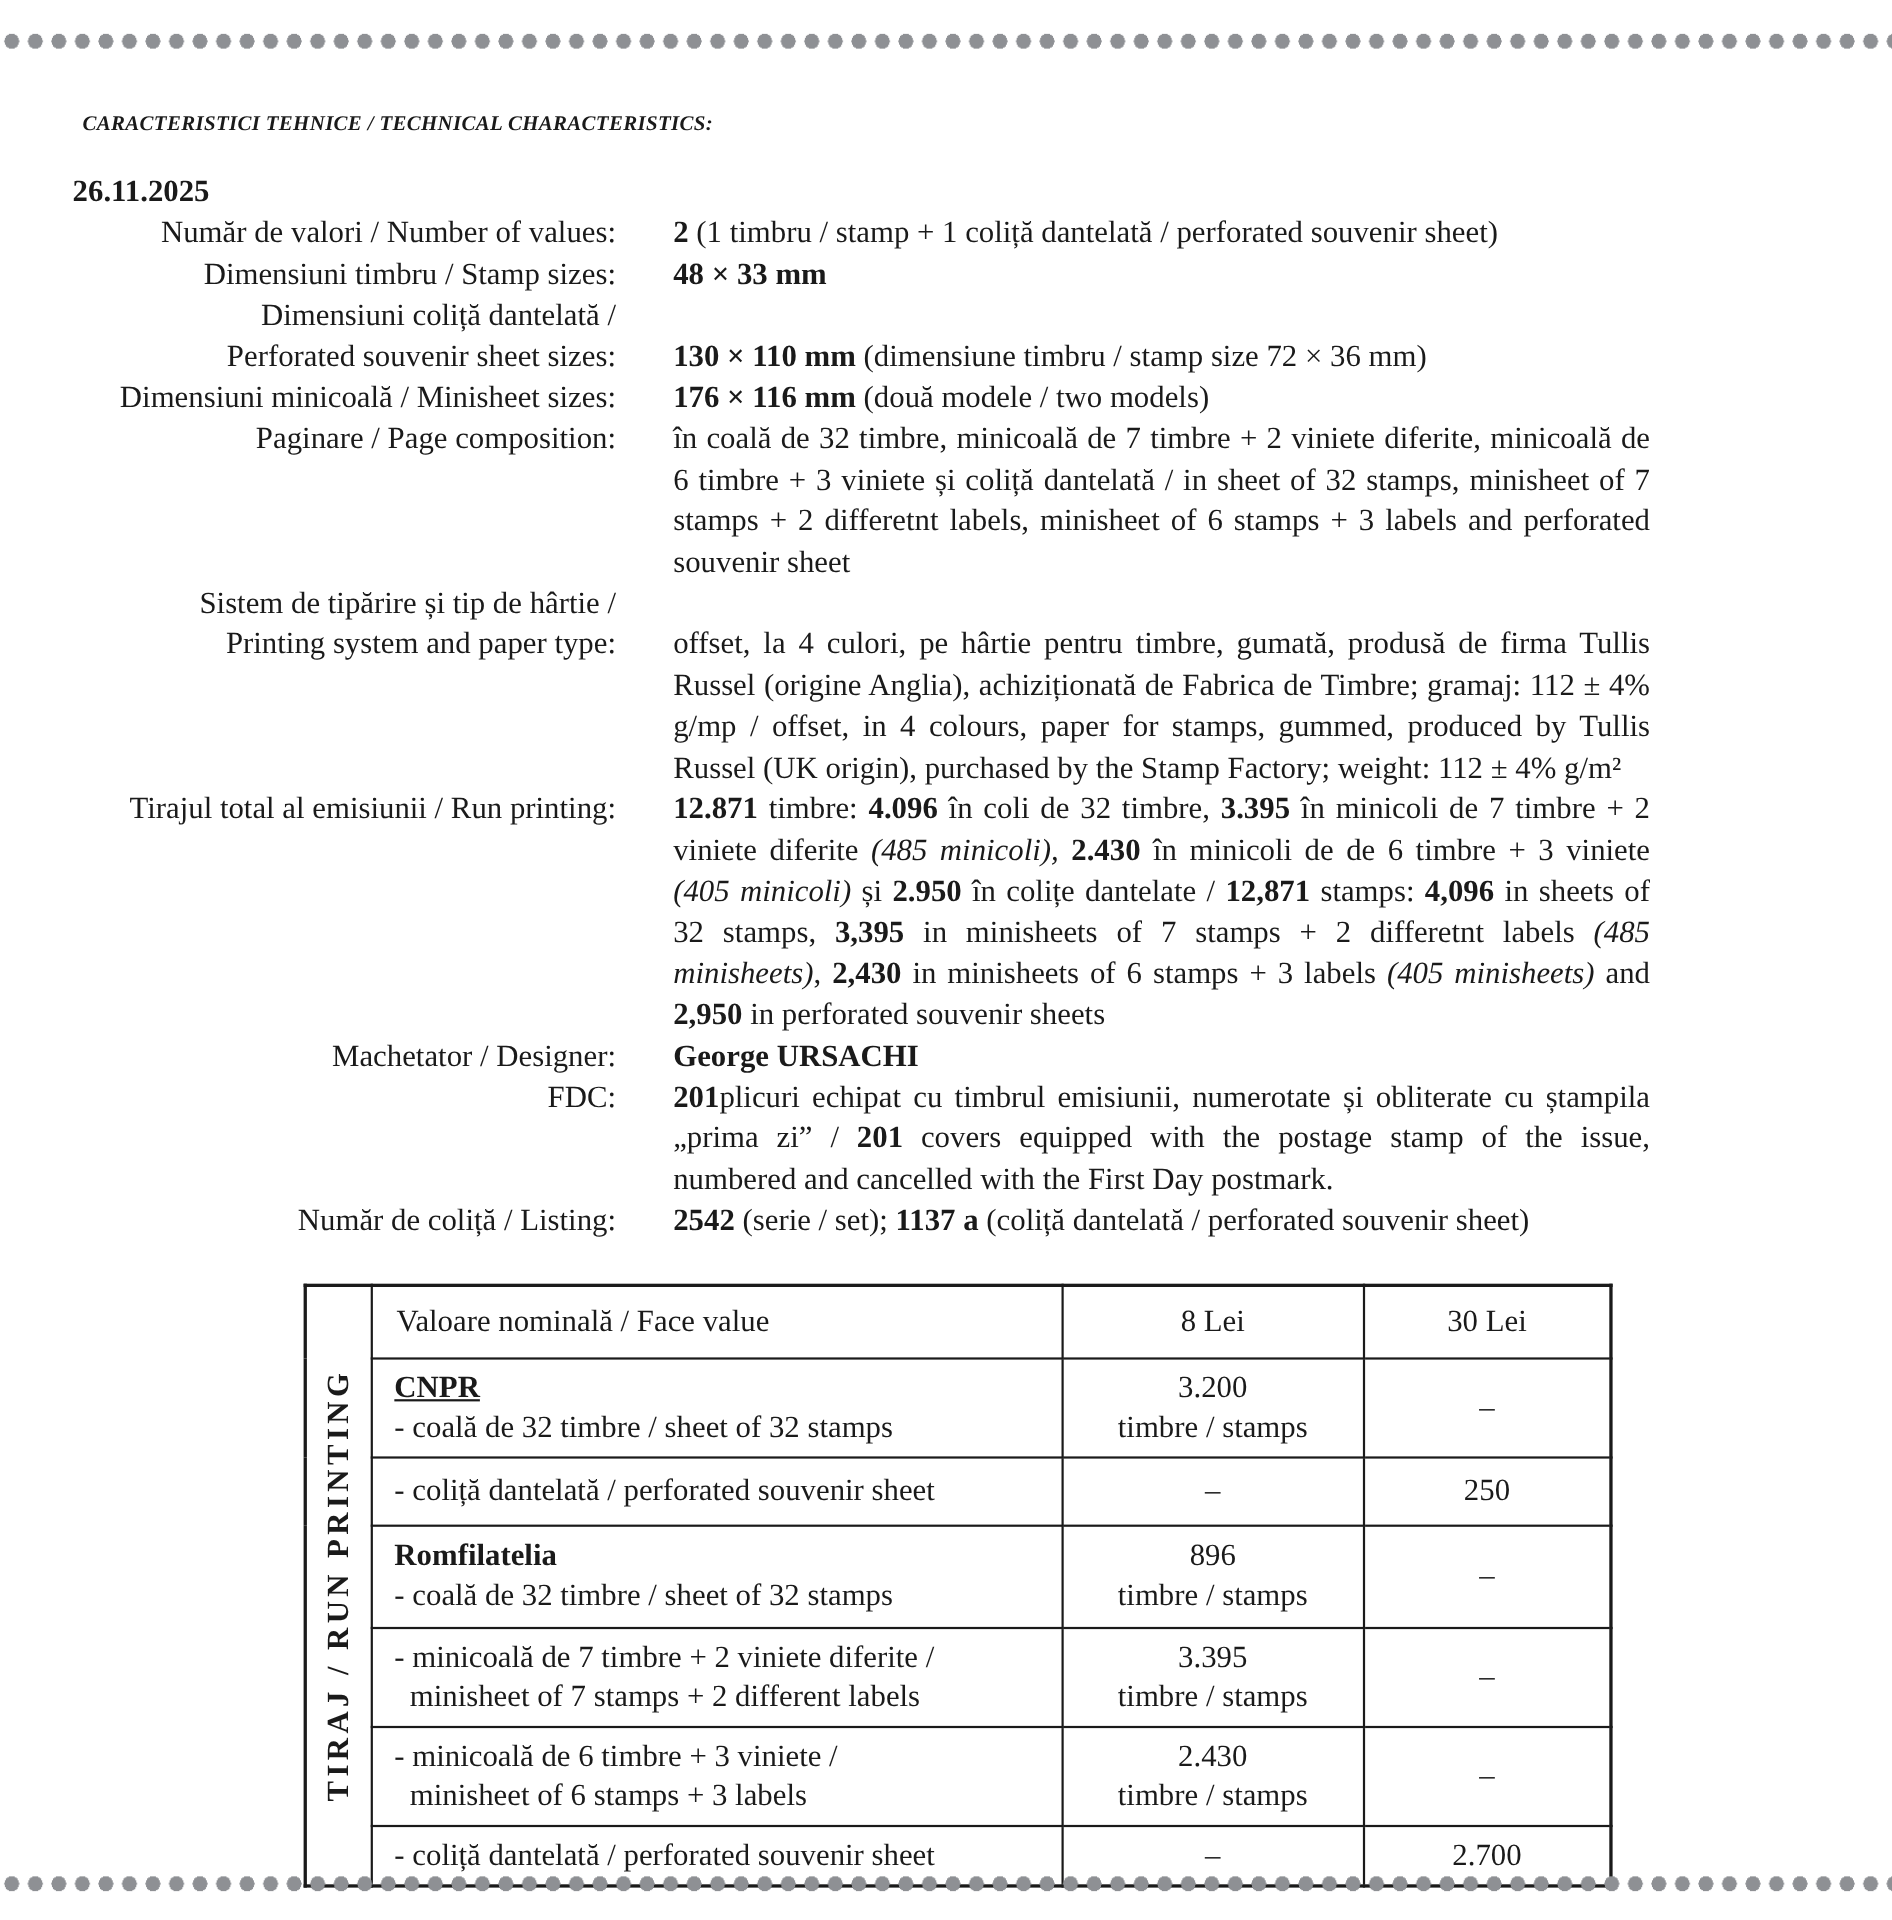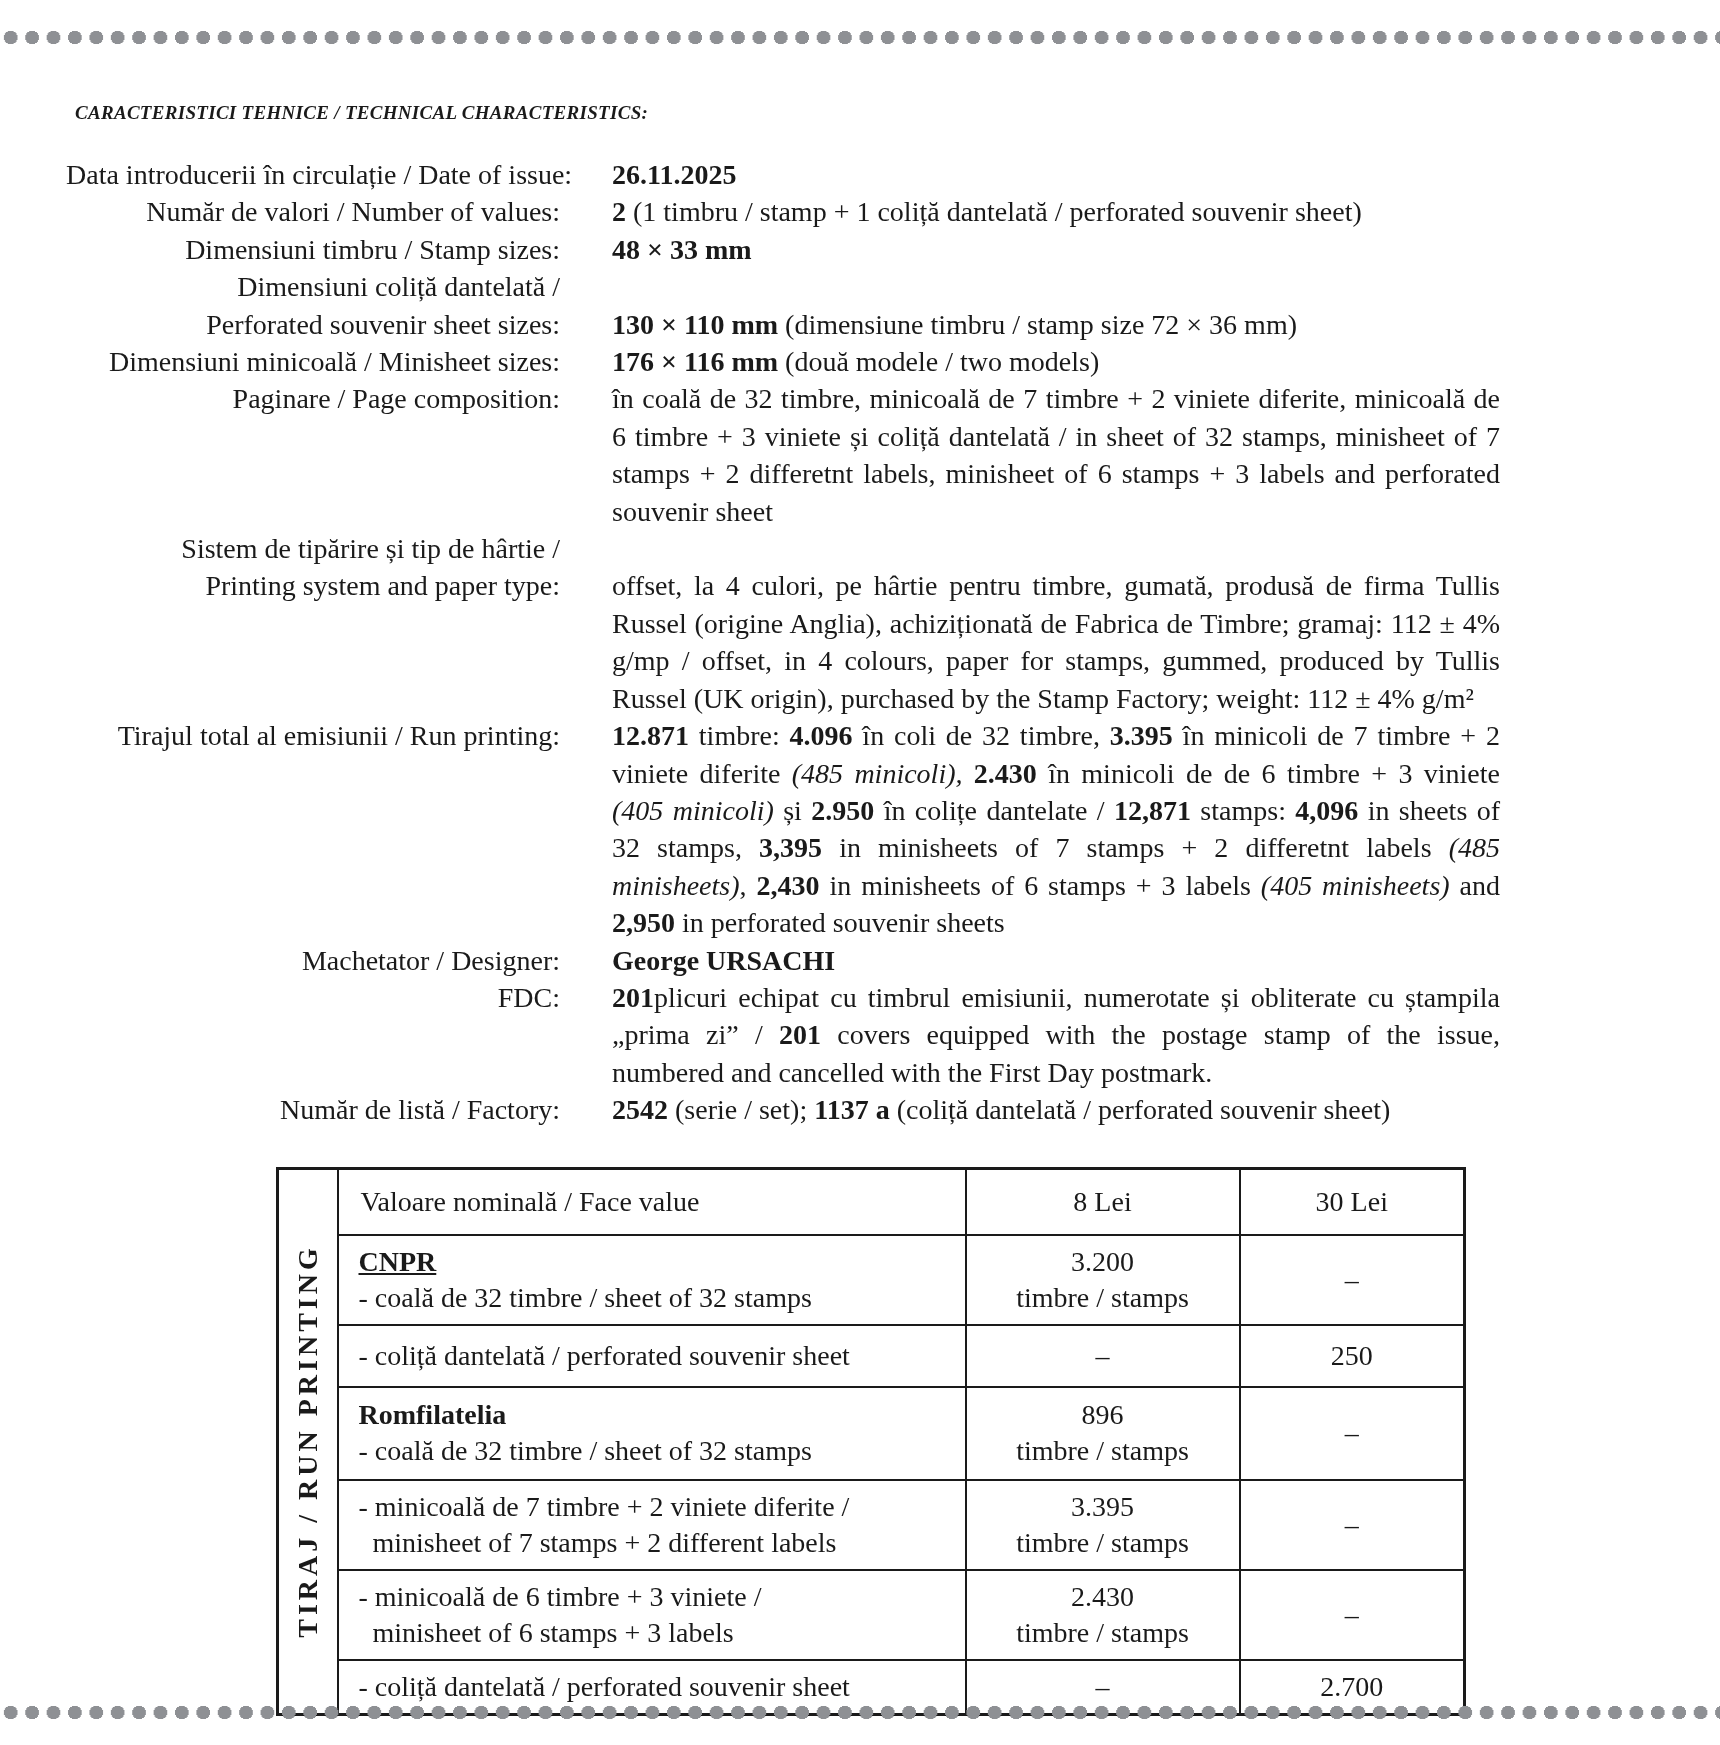--- a/index.html
+++ b/index.html
@@ -70,21 +70,20 @@
 <body>
 
 <div class="content">
 
   <div class="dots-row dots-top"></div>
 
   <h1 class="page-title">CARACTERISTICI TEHNICE / TECHNICAL CHARACTERISTICS:</h1>
 
   <div class="fields">
     <div class="frow">
-      <div class="flabel">Data introducerii în circulație / Date of issue:</div>
       <div class="fvalue"><span style="font-weight: bold;">26.11.2025</span></div>
     </div>
     <div class="frow">
       <div class="flabel">Număr de valori / Number of values:</div>
       <div class="fvalue"><span style="font-weight: bold;">2</span><span> (1 timbru / stamp + 1 coliță dantelată / perforated souvenir sheet)</span></div>
     </div>
     <div class="frow">
       <div class="flabel">Dimensiuni timbru / Stamp sizes:</div>
       <div class="fvalue"><span style="font-weight: bold;">48 × 33 mm</span></div>
     </div>
@@ -118,21 +117,21 @@
     </div>
     <div class="frow">
       <div class="flabel">Machetator / Designer:</div>
       <div class="fvalue"><span style="font-weight: bold;">George URSACHI</span></div>
     </div>
     <div class="frow">
       <div class="flabel">FDC:</div>
       <div class="fvalue"><span style="font-weight: bold;">201</span><span>plicuri echipat cu timbrul emisiunii, numerotate și obliterate cu ștampila „prima zi” / </span><span style="font-weight: bold;">201</span><span> covers equipped with the postage stamp of the issue, numbered and cancelled with the First Day postmark.</span></div>
     </div>
     <div class="frow">
-      <div class="flabel">Număr de listă / Factory:</div>
+      <div class="flabel">Număr de coliță / Listing:</div>
       <div class="fvalue"><span style="font-weight: bold;">2542</span><span> (serie / set); </span><span style="font-weight: bold;">1137 a</span><span> (coliță dantelată / perforated souvenir sheet)</span></div>
     </div>
   </div>
 
   <div class="tbl-wrap">
     <table class="run-printing">
       <colgroup>
         <col style="width:60px">
           <col style="width:628px">
           <col style="width:274px">

